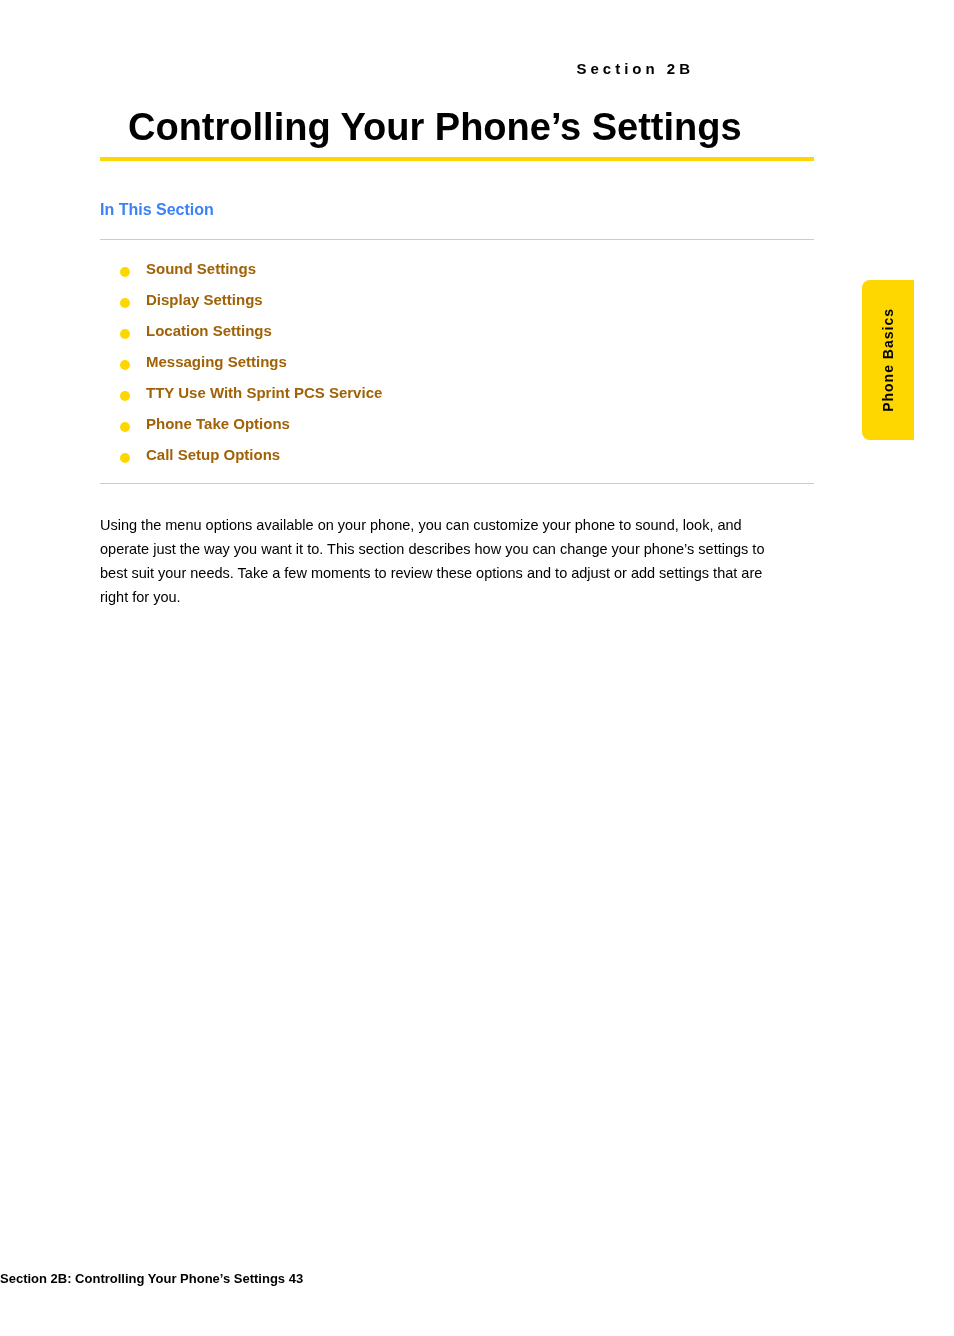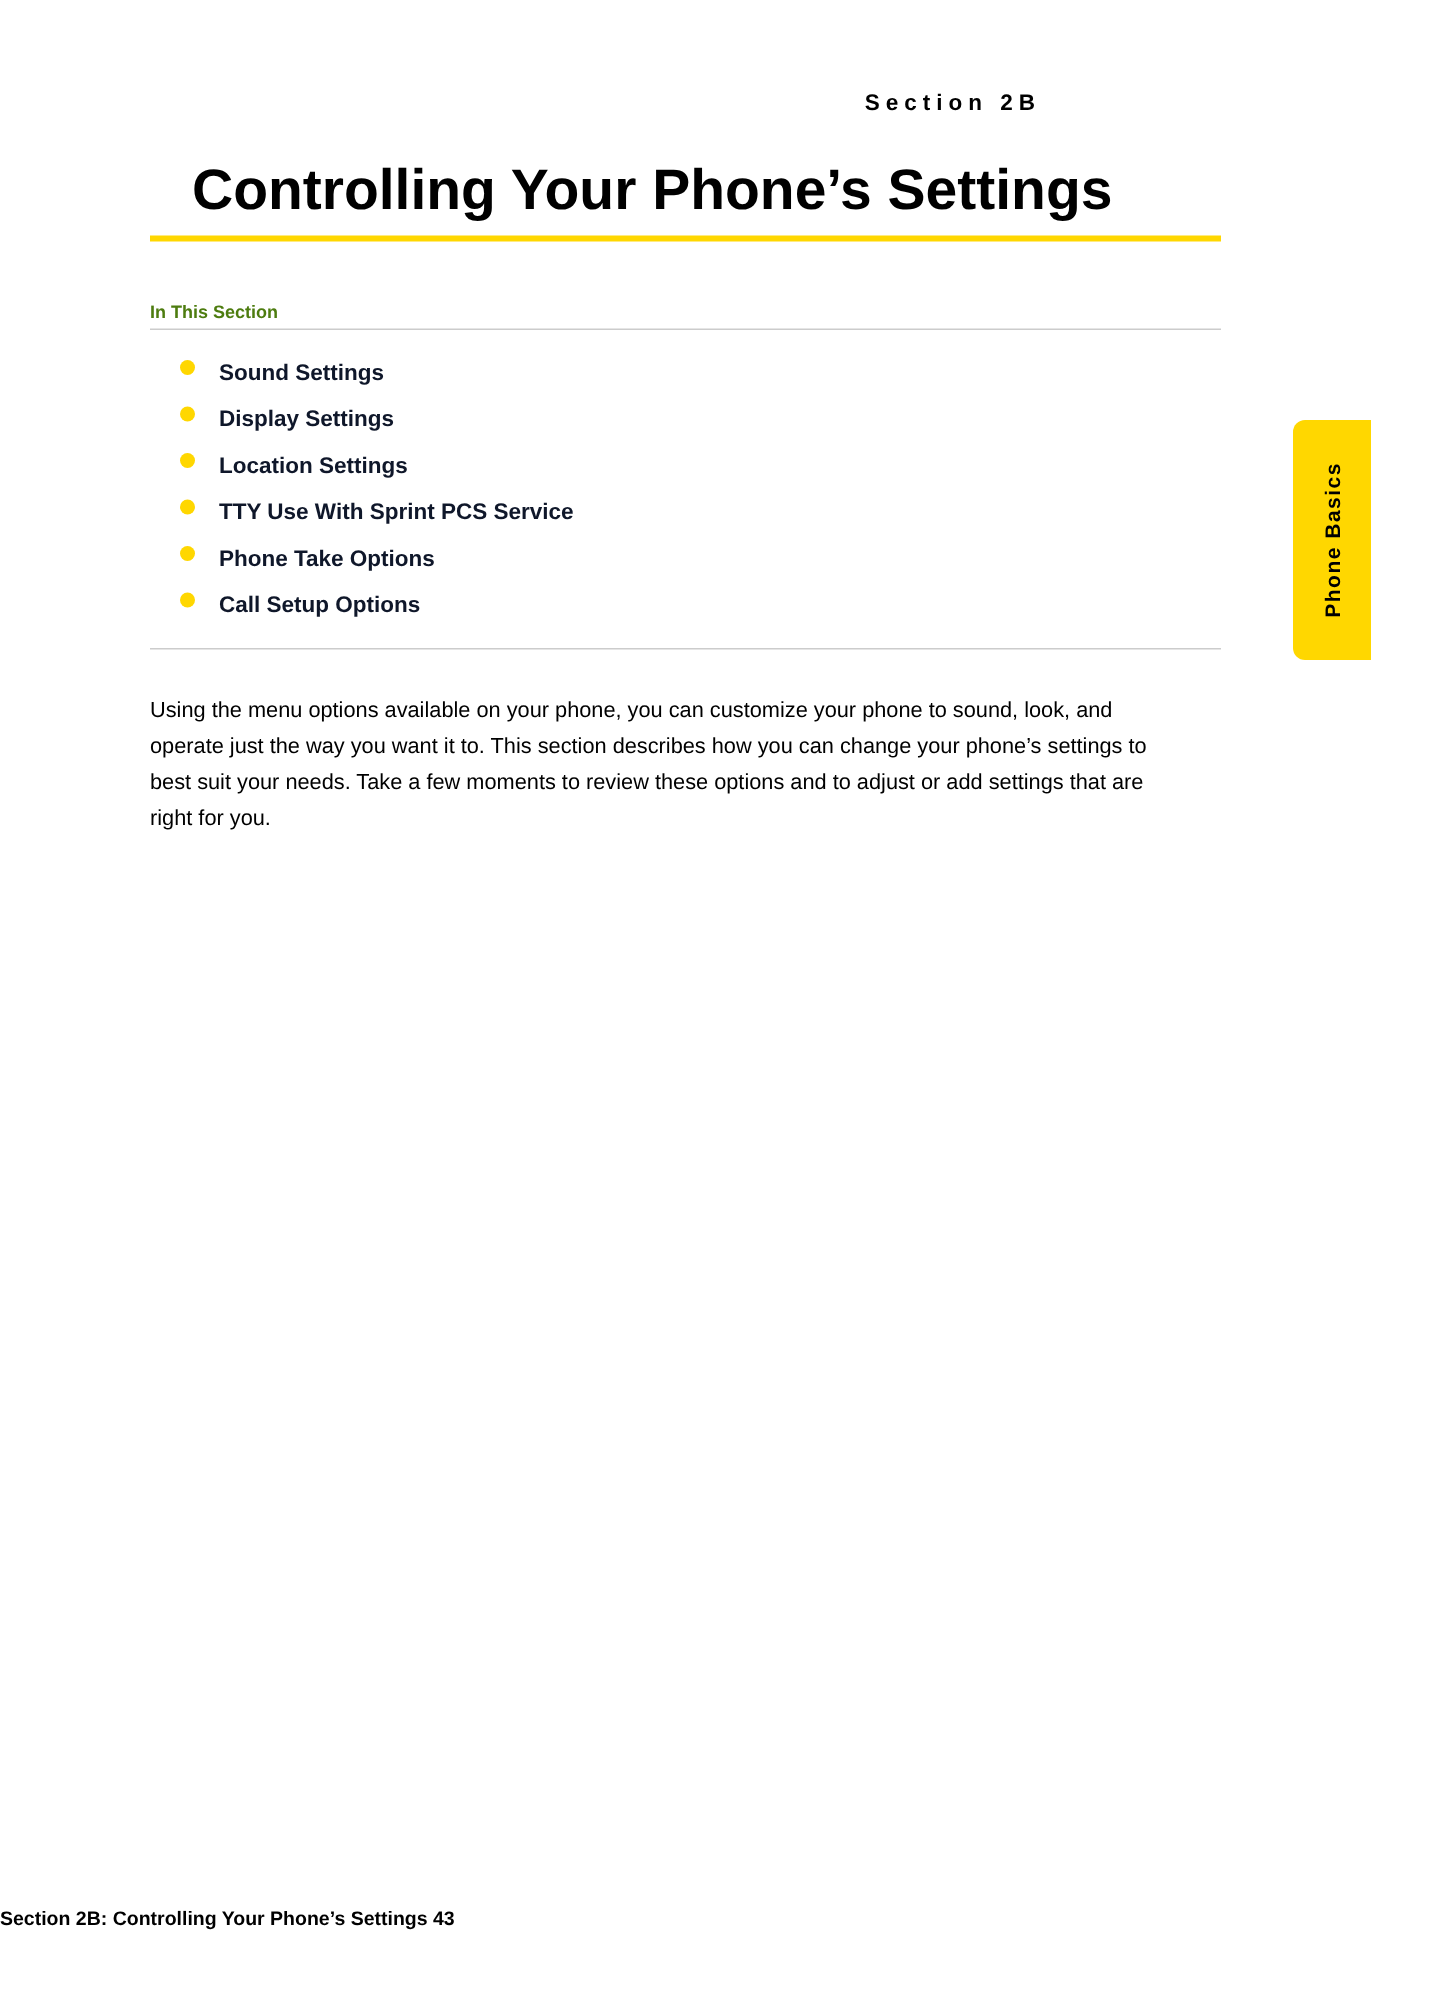--- a/index.html
+++ b/index.html
@@ -45,24 +45,24 @@
 
     .title-underline {
       height: 4px;
       background: #FFD700;
       width: 100%;
       max-width: 720px;
       margin-bottom: 40px;
     }
 
     .in-this-section-heading {
-      font-size: 12px;
-      font-weight: bold;
-      color: #4d7c0f;
-      margin-bottom: 4px;
+      font-size: 16px;
+      font-weight: bold;
+      color: #3b82f6;
+      margin-bottom: 20px;
     }
 
     .section-divider {
       border: none;
       border-top: 1px solid #ccc;
       margin-bottom: 20px;
     }
 
     .section-divider-bottom {
       border: none;
@@ -72,25 +72,25 @@
     }
 
     .toc-list {
       list-style: none;
       padding: 0;
       margin: 0 0 0 20px;
     }
 
     .toc-list li {
       display: flex;
-      align-items: flex-start;
+      align-items: flex-end;
       margin-bottom: 14px;
       font-size: 15px;
       font-weight: bold;
-      color: #0f172a;
+      color: #a16207;
     }
 
     .toc-bullet {
       display: inline-block;
       width: 10px;
       height: 10px;
       background: #FFD700;
       border-radius: 50%;
       margin-right: 16px;
       flex-shrink: 0;
@@ -164,20 +164,24 @@
       <li>
         <span class="toc-bullet"></span>
         <span>Display Settings</span>
       </li>
       <li>
         <span class="toc-bullet"></span>
         <span>Location Settings</span>
       </li>
       <li>
         <span class="toc-bullet"></span>
+        <span>Messaging Settings</span>
+      </li>
+      <li>
+        <span class="toc-bullet"></span>
         <span>TTY Use With Sprint PCS Service</span>
       </li>
       <li>
         <span class="toc-bullet"></span>
         <span>Phone Take Options</span>
       </li>
       <li>
         <span class="toc-bullet"></span>
         <span>Call Setup Options</span>
       </li>

